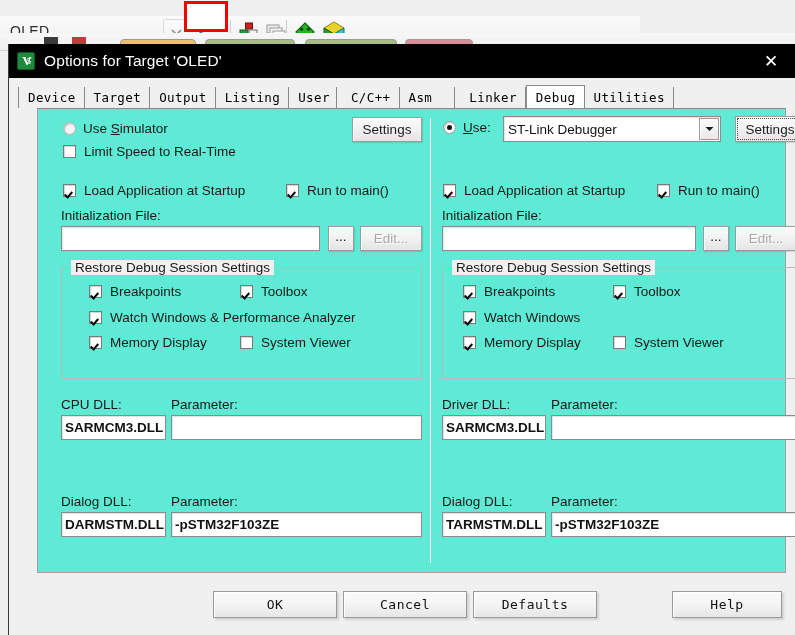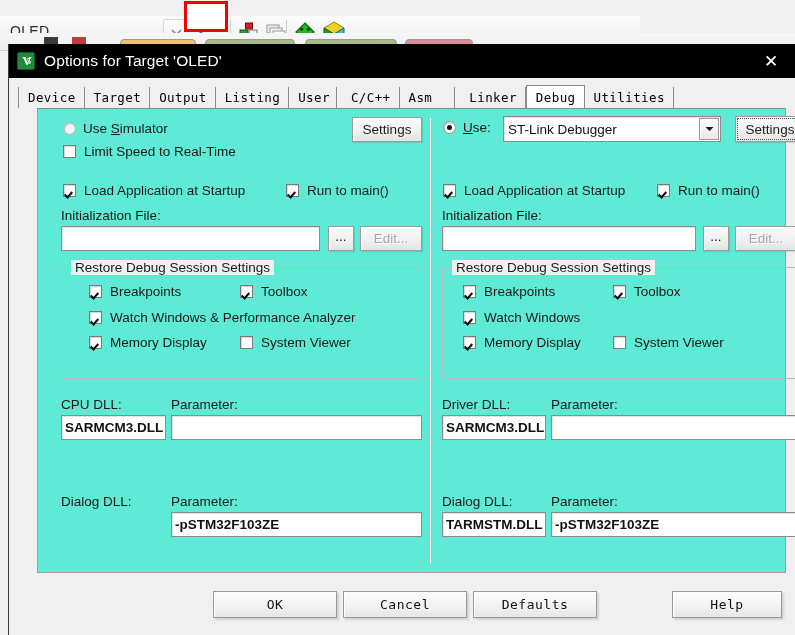--- a/index.html
+++ b/index.html
@@ -370,20 +370,21 @@
         </div>
       </div>
 
       <div class="lbl" style="position:absolute; left:23px; top:288px;">CPU DLL:</div>
       <div class="lbl" style="position:absolute; left:133px; top:288px;">Parameter:</div>
       <div class="field" style="position:absolute; left:23px; top:306px; width:105px; height:25px;">SARMCM3.DLL</div>
       <div class="field" style="position:absolute; left:133px; top:306px; width:251px; height:25px;"></div>
 
       <div class="lbl" style="position:absolute; left:23px; top:385px;">Dialog DLL:</div>
       <div class="lbl" style="position:absolute; left:133px; top:385px;">Parameter:</div>
+      <div class="field" style="position:absolute; left:23px; top:403px; width:105px; height:25px;">DARMSTM.DLL</div>
       <div class="field" style="position:absolute; left:133px; top:403px; width:251px; height:25px;">-pSTM32F103ZE</div>
     </div>
 
     <div class="pane" id="pane-right">
 
       <div class="row" style="left:12px; top:11px;">
         <div class="radio on"></div>
         <span class="lbl" style="margin-left:7px;"><u>U</u><span>se:</span></span>
       </div>
 

